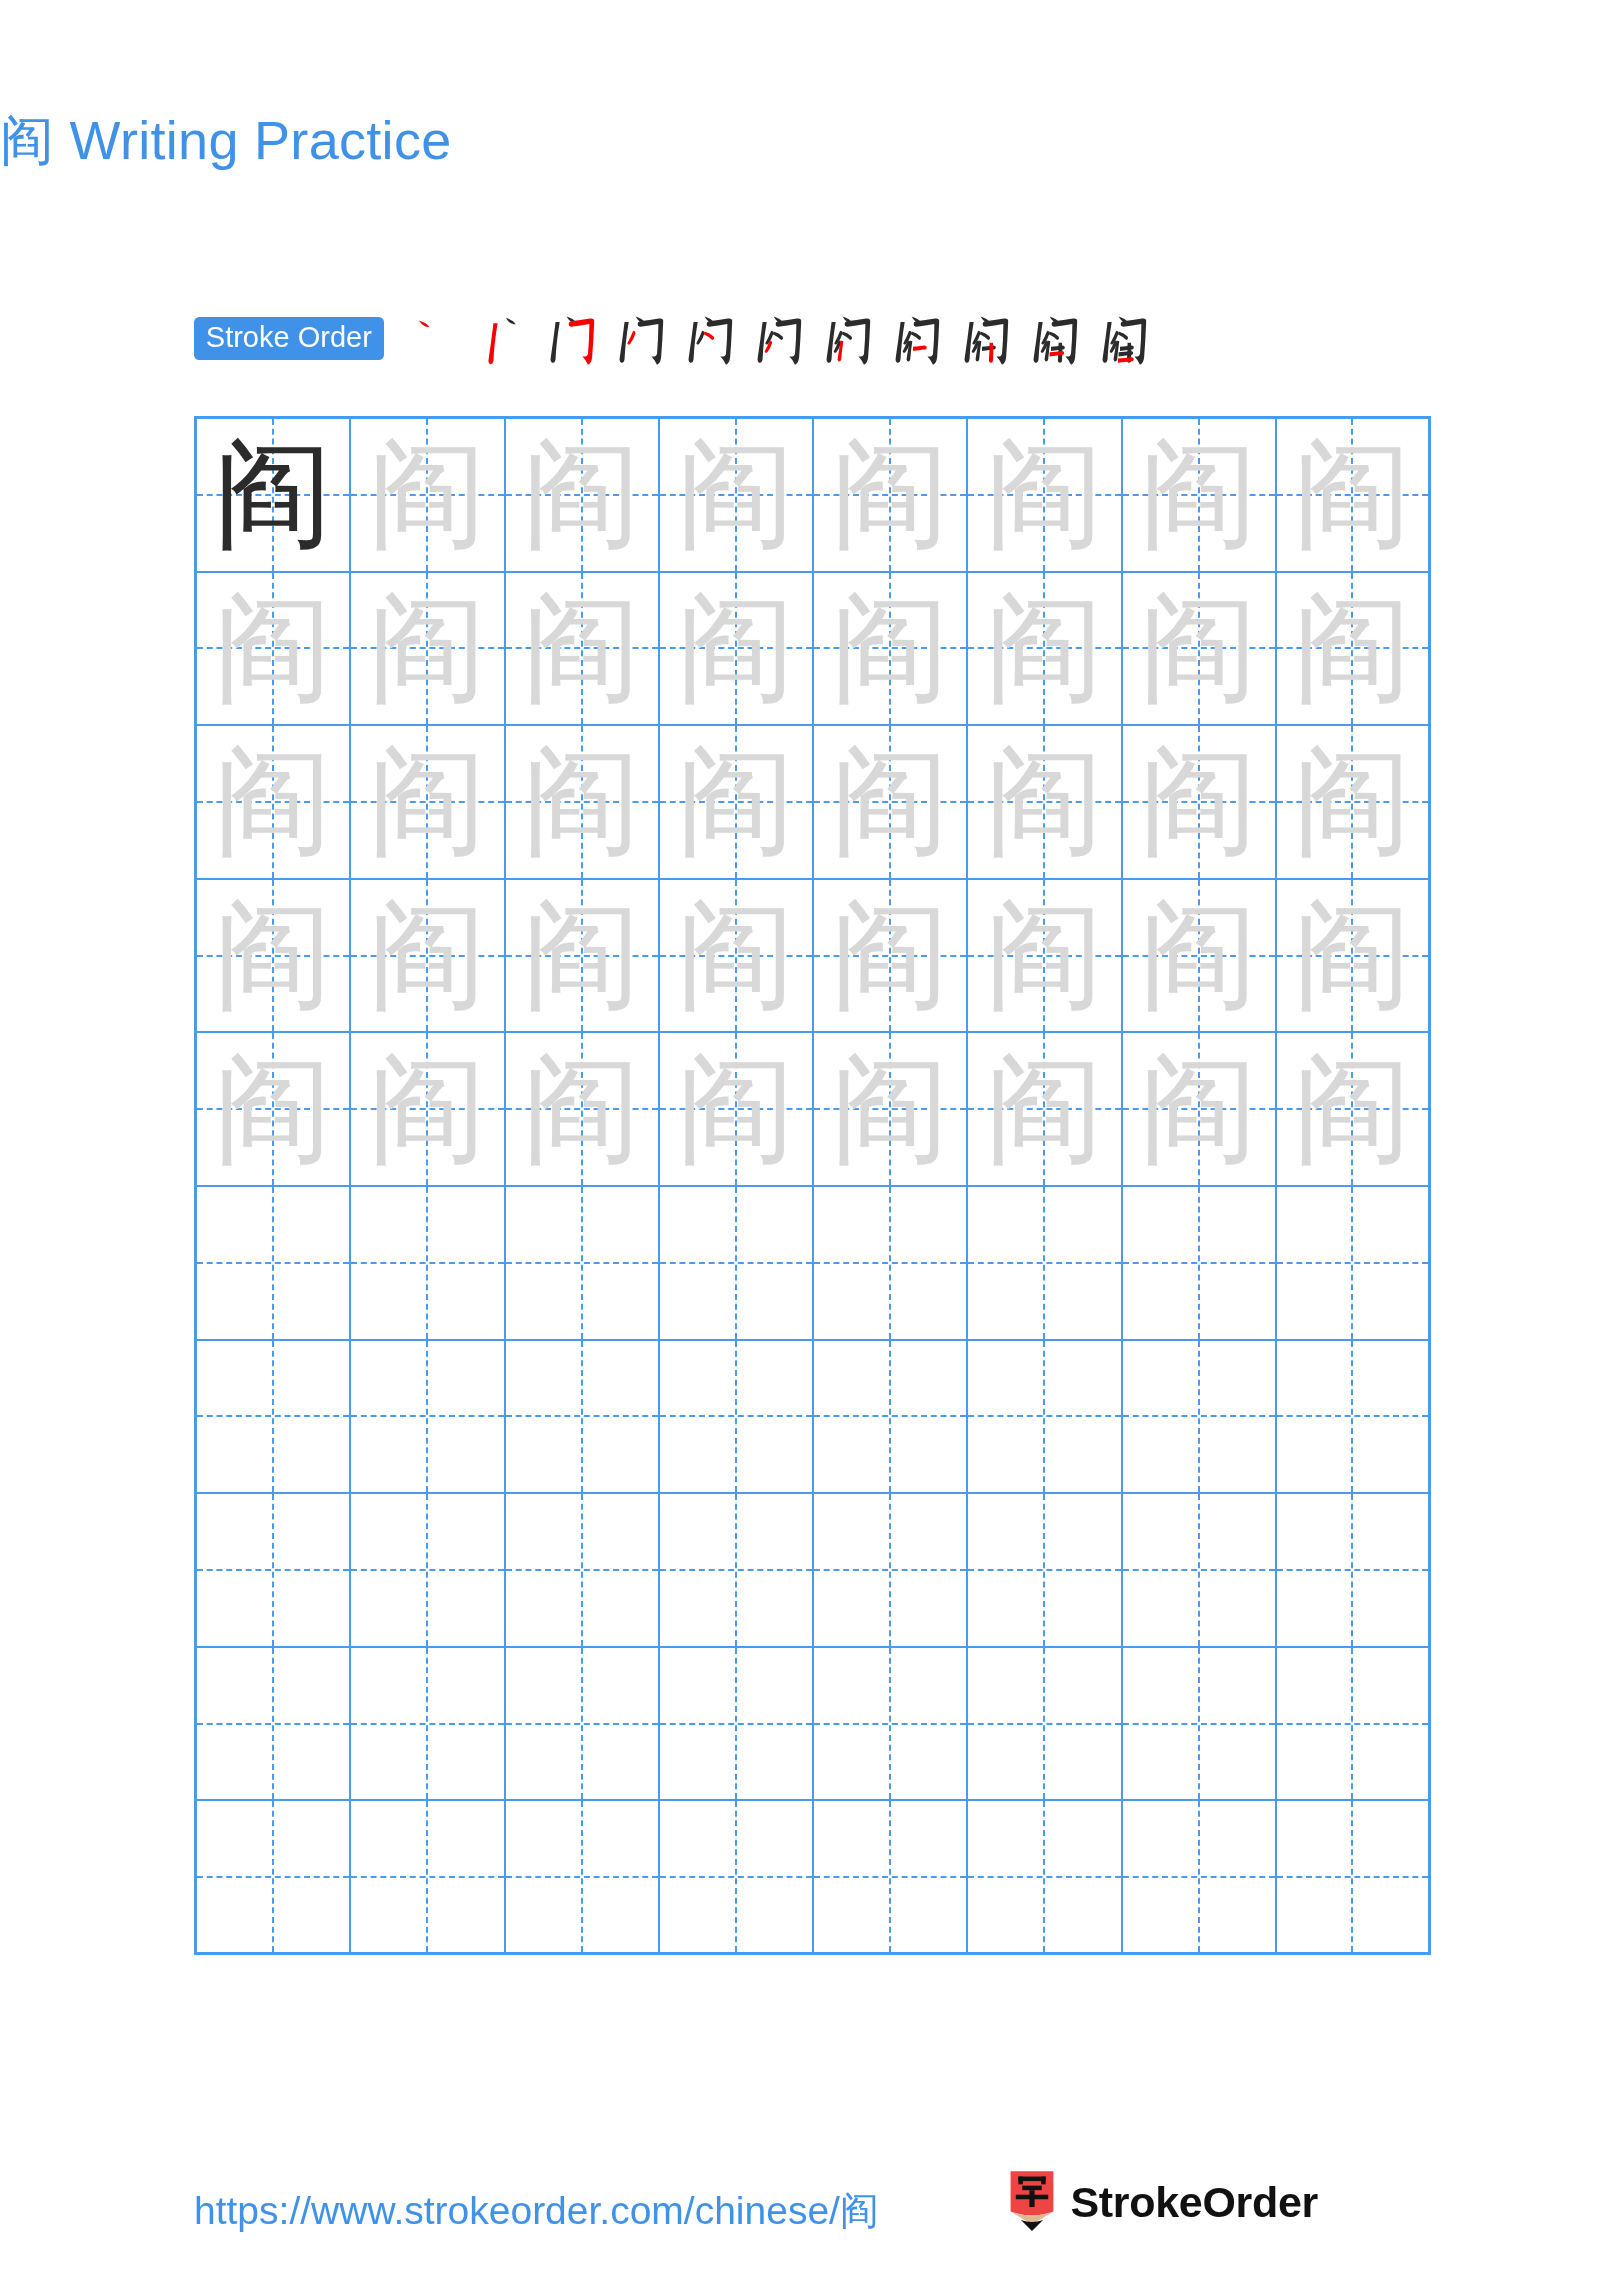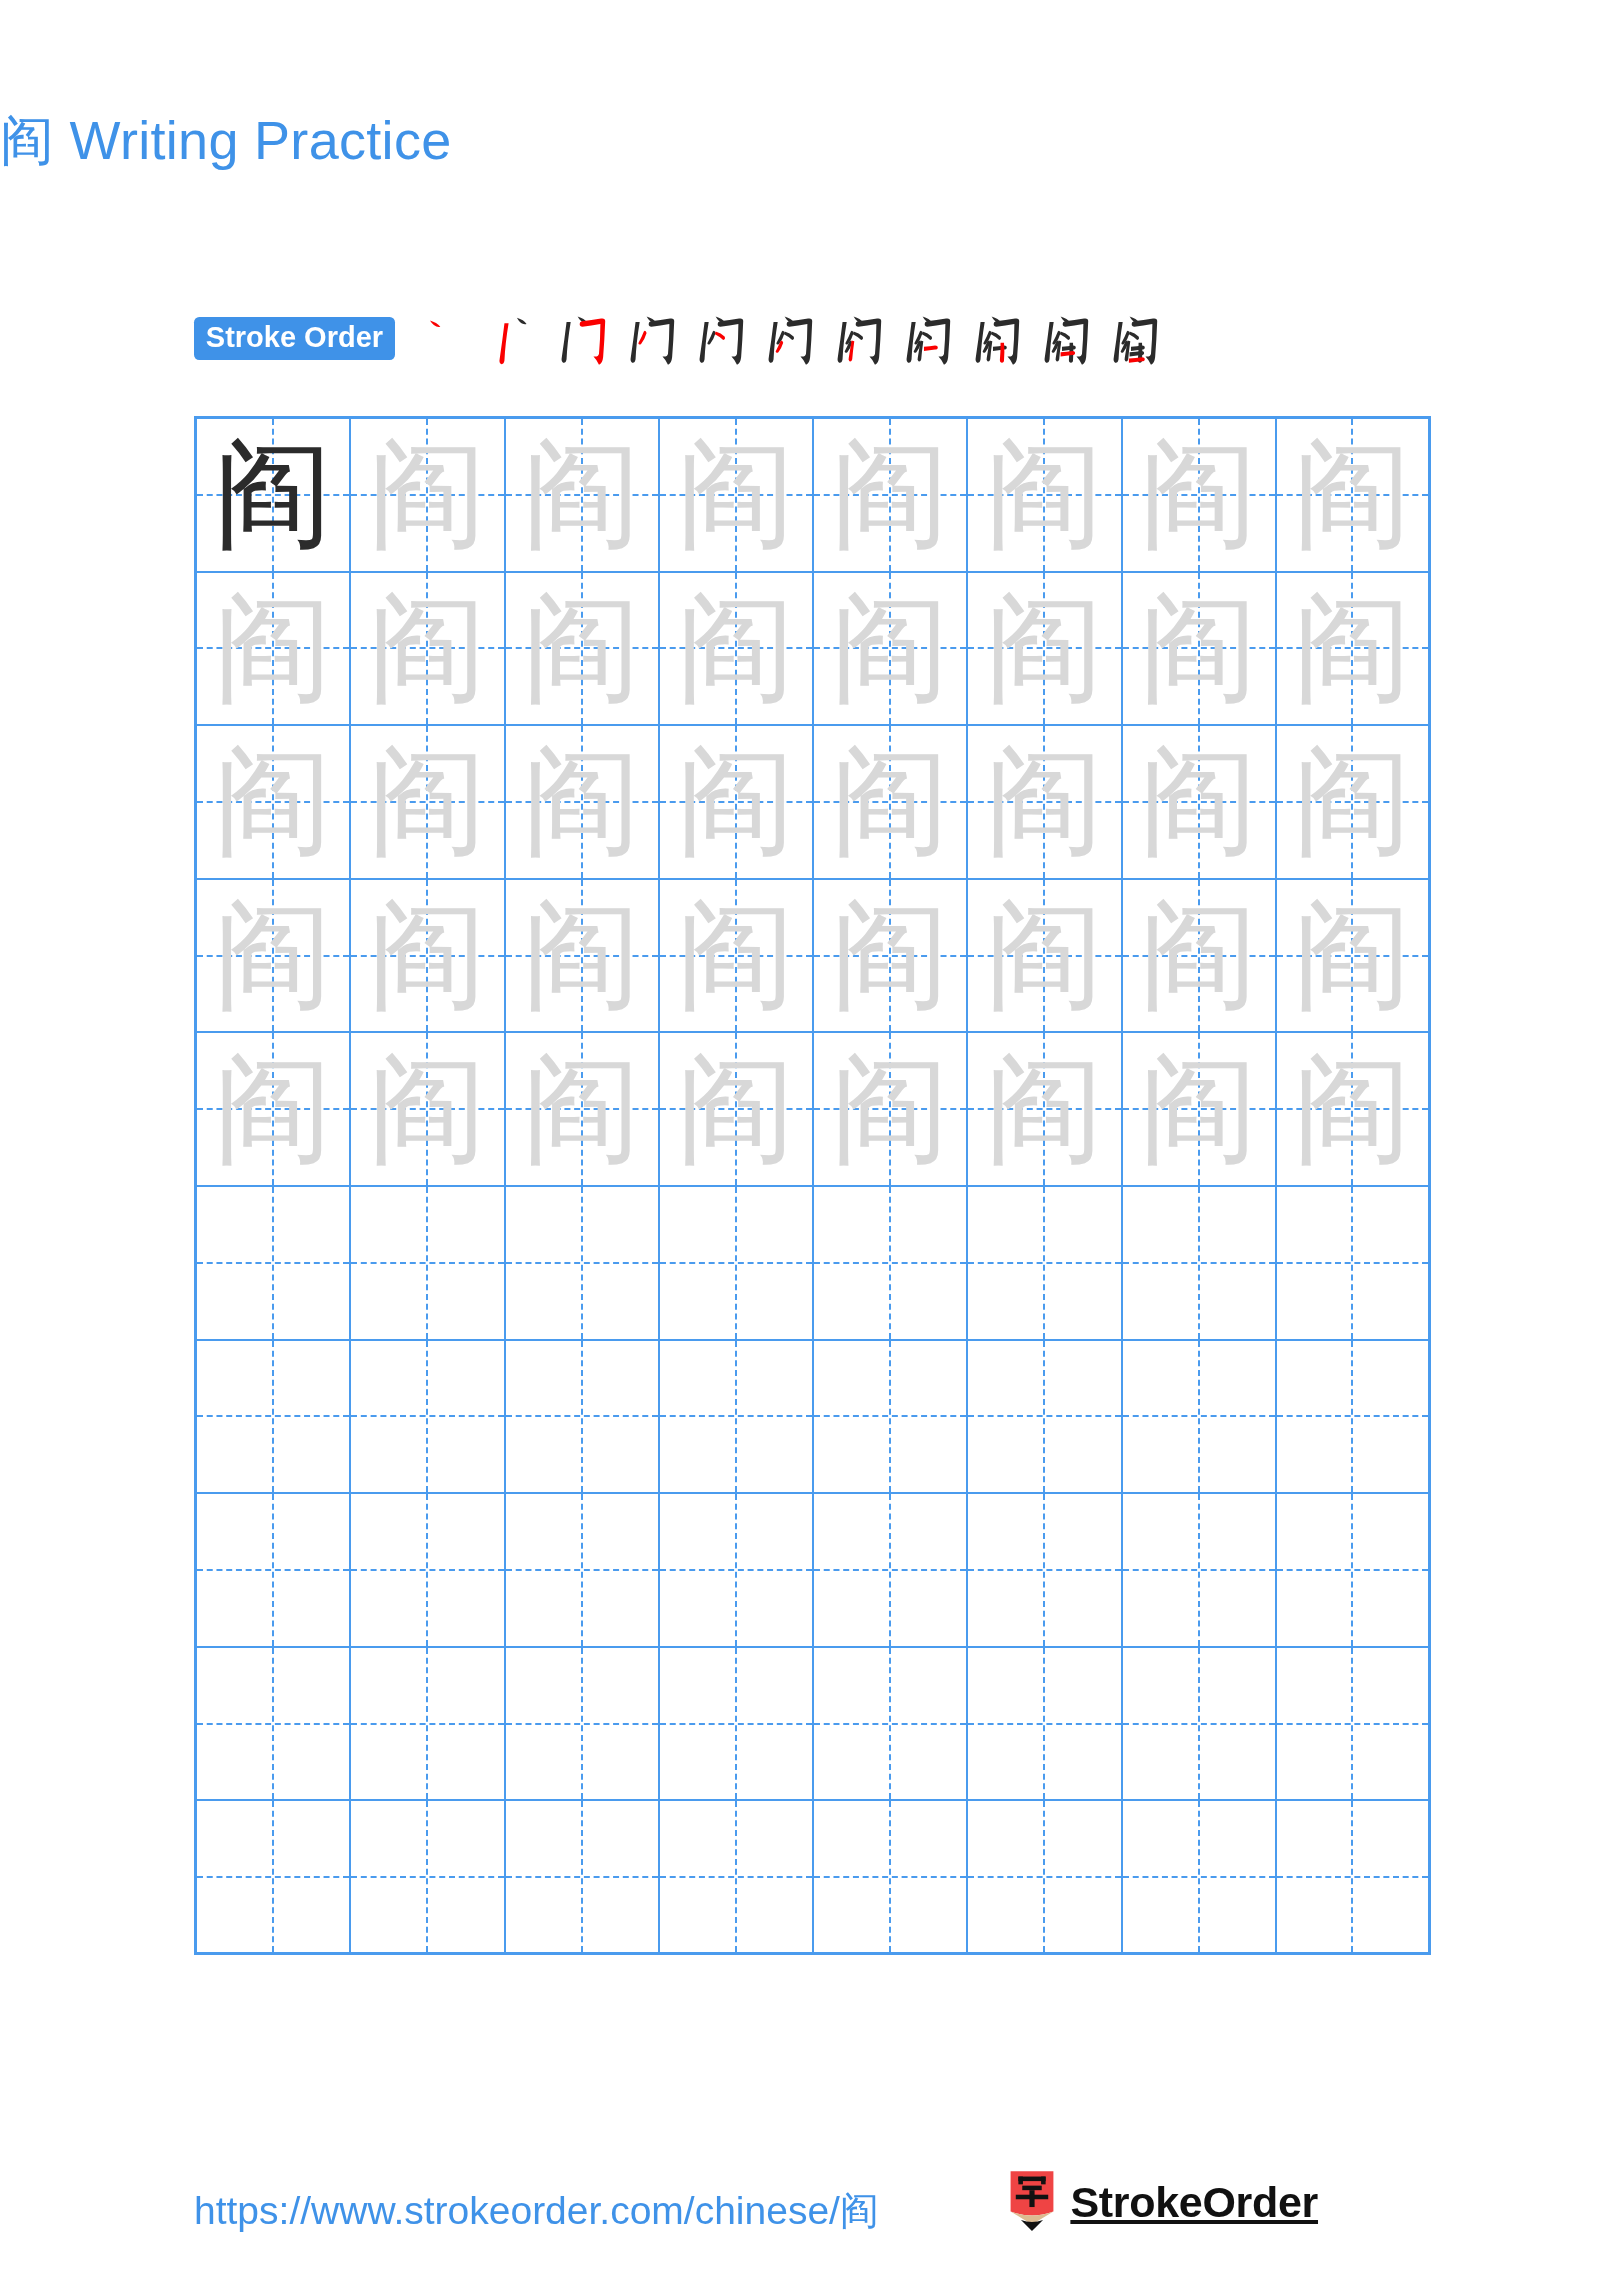--- a/index.html
+++ b/index.html
@@ -45,21 +45,21 @@
     height: 73px;
     display: flex;
     align-items: center;
   }
 
   .stroke-order-badge {
     flex: 0 0 auto;
     background: #3f92e8;
     color: #ffffff;
     font-size: 29px;
-    font-weight: 700;
+    font-weight: 400;
     padding: 5.2px 11.8px 7.9px 11.8px;
     border-radius: 5.2px;
     line-height: 1;
     white-space: nowrap;
   }
 
   .stroke-steps {
     flex: 1 1 auto;
     display: flex;
     align-items: center;
@@ -163,21 +163,20 @@
     position: relative;
   }
   .brand-icon svg { display: block; }
   .brand-name {
     margin-left: 14.4px;
     font-size: 43px;
     font-weight: 700;
     color: #111111;
     letter-spacing: -0.3px;
     white-space: nowrap;
-    text-decoration: underline;
   }
 </style>
 </head>
 <body>
 
 <div class="page">
 
   <div class="title">
     <span class="han">阎</span><span> Writing Practice</span>
   </div>

